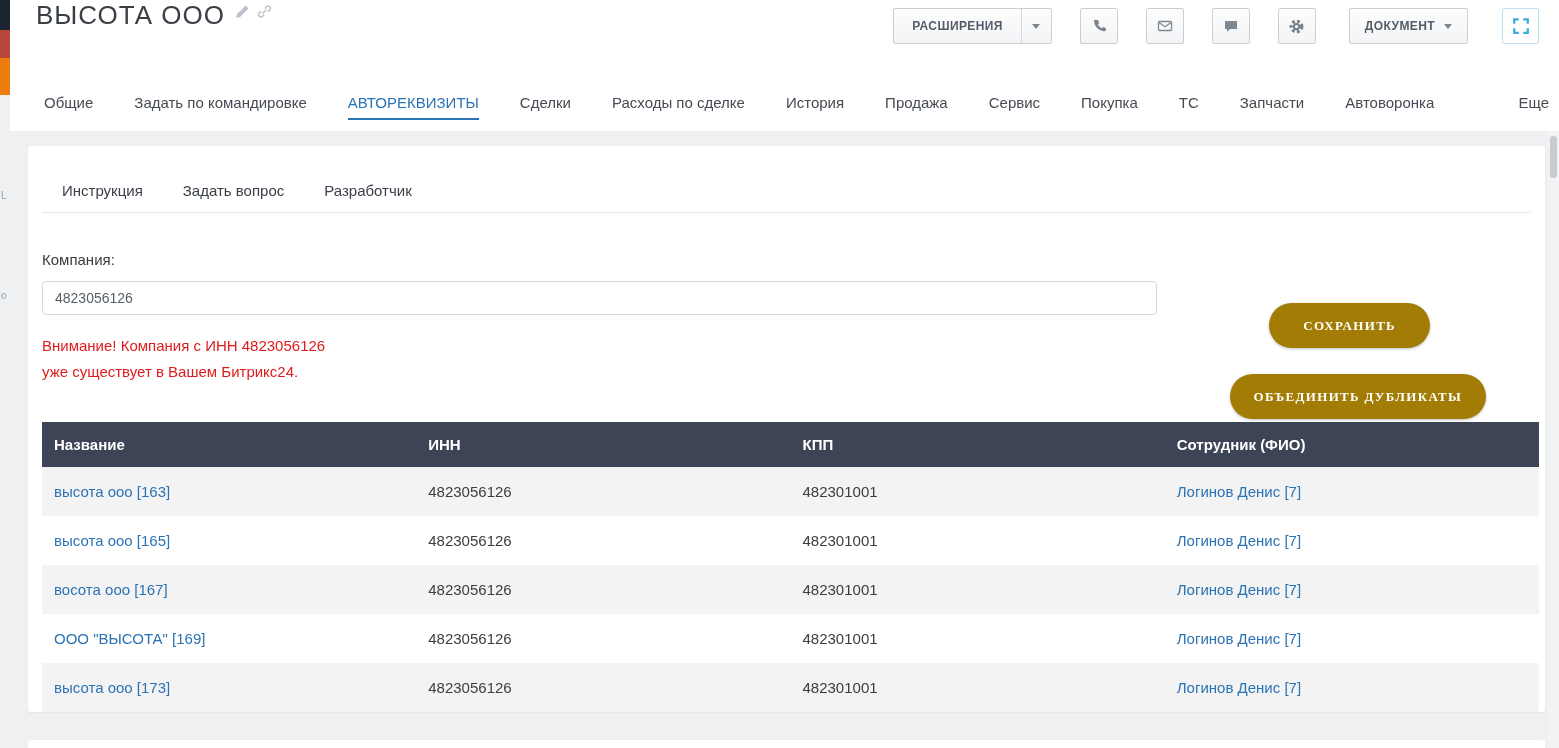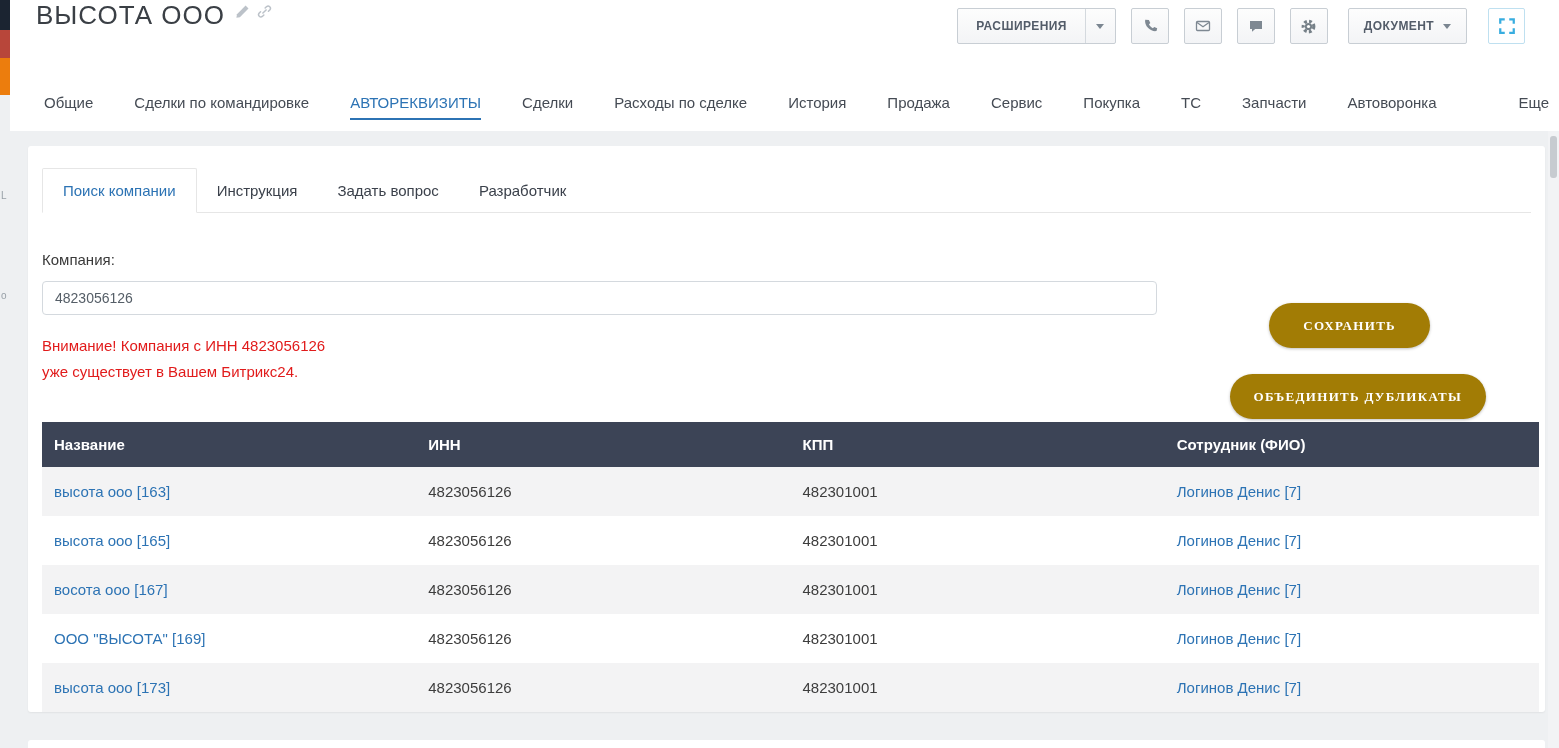--- a/index.html
+++ b/index.html
@@ -21,21 +21,21 @@
   .ls-frag1 { top:190px; }
   .ls-frag2 { top:290px; }
 
   
   .topbar { position:absolute; left:10px; top:0; width:1549px; height:131px; background:#ffffff; }
   .title-row { position:relative; height:60px; display:flex; align-items:flex-start; padding-left:26px; }
   .page-title { font-size:26px; font-weight:400; color:#3a3f45; letter-spacing:1px; }
   .title-icons { display:flex; gap:7px; margin-left:10px; margin-top:4px; }
   .title-icons svg { display:block; cursor:pointer; }
 
-  .toolbar { position:absolute; right:34px; top:8px; display:flex; align-items:center; gap:15px; }
+  .toolbar { position:absolute; right:20px; top:8px; display:flex; align-items:center; gap:28px; }
   .btn-base {
     height:36px; background:linear-gradient(#fdfdfd,#f3f4f6);
     border:1px solid #c8ced4; border-radius:2px; cursor:pointer;
     display:flex; align-items:center; color:#535c69;
     font-family:"Liberation Sans", sans-serif;
   }
   .split-btn { padding:0; }
   .split-main { padding:0 18px; font-size:12px; font-weight:bold; letter-spacing:.4px; }
   .split-arrow { width:30px; align-self:stretch; border-left:1px solid #d4d9de; display:flex; align-items:center; justify-content:center; cursor:pointer; }
   .tri-down { width:0; height:0; border-left:4px solid transparent; border-right:4px solid transparent; border-top:5px solid #7b8691; }
@@ -164,21 +164,21 @@
       </svg>
     </div>
   </div>
 </div>
 
 <nav class="main-tabs">
   <div class="tabs-list">
 
       <a class="main-tab">Общие</a>
 
-      <a class="main-tab">Сделки по командировке</a>
+      <a class="main-tab">Задать по командировке</a>
 
       <a class="main-tab active">АВТОРЕКВИЗИТЫ</a>
 
       <a class="main-tab">Сделки</a>
 
       <a class="main-tab">Расходы по сделке</a>
 
       <a class="main-tab">История</a>
 
       <a class="main-tab">Продажа</a>
@@ -193,21 +193,20 @@
 
       <a class="main-tab">Автоворонка</a>
     </div>
   <a class="main-tab more">Еще</a>
 </nav>
 
 <section class="card">
 
   <div class="inner-tabs">
 
-      <div class="inner-tab active">Поиск компании</div>
 
       <div class="inner-tab">Инструкция</div>
 
       <div class="inner-tab">Задать вопрос</div>
 
       <div class="inner-tab">Разработчик</div>
     </div>
 
   <label class="company-label">Компания:</label>
   <input class="company-input" type="text" value="4823056126" style="">

